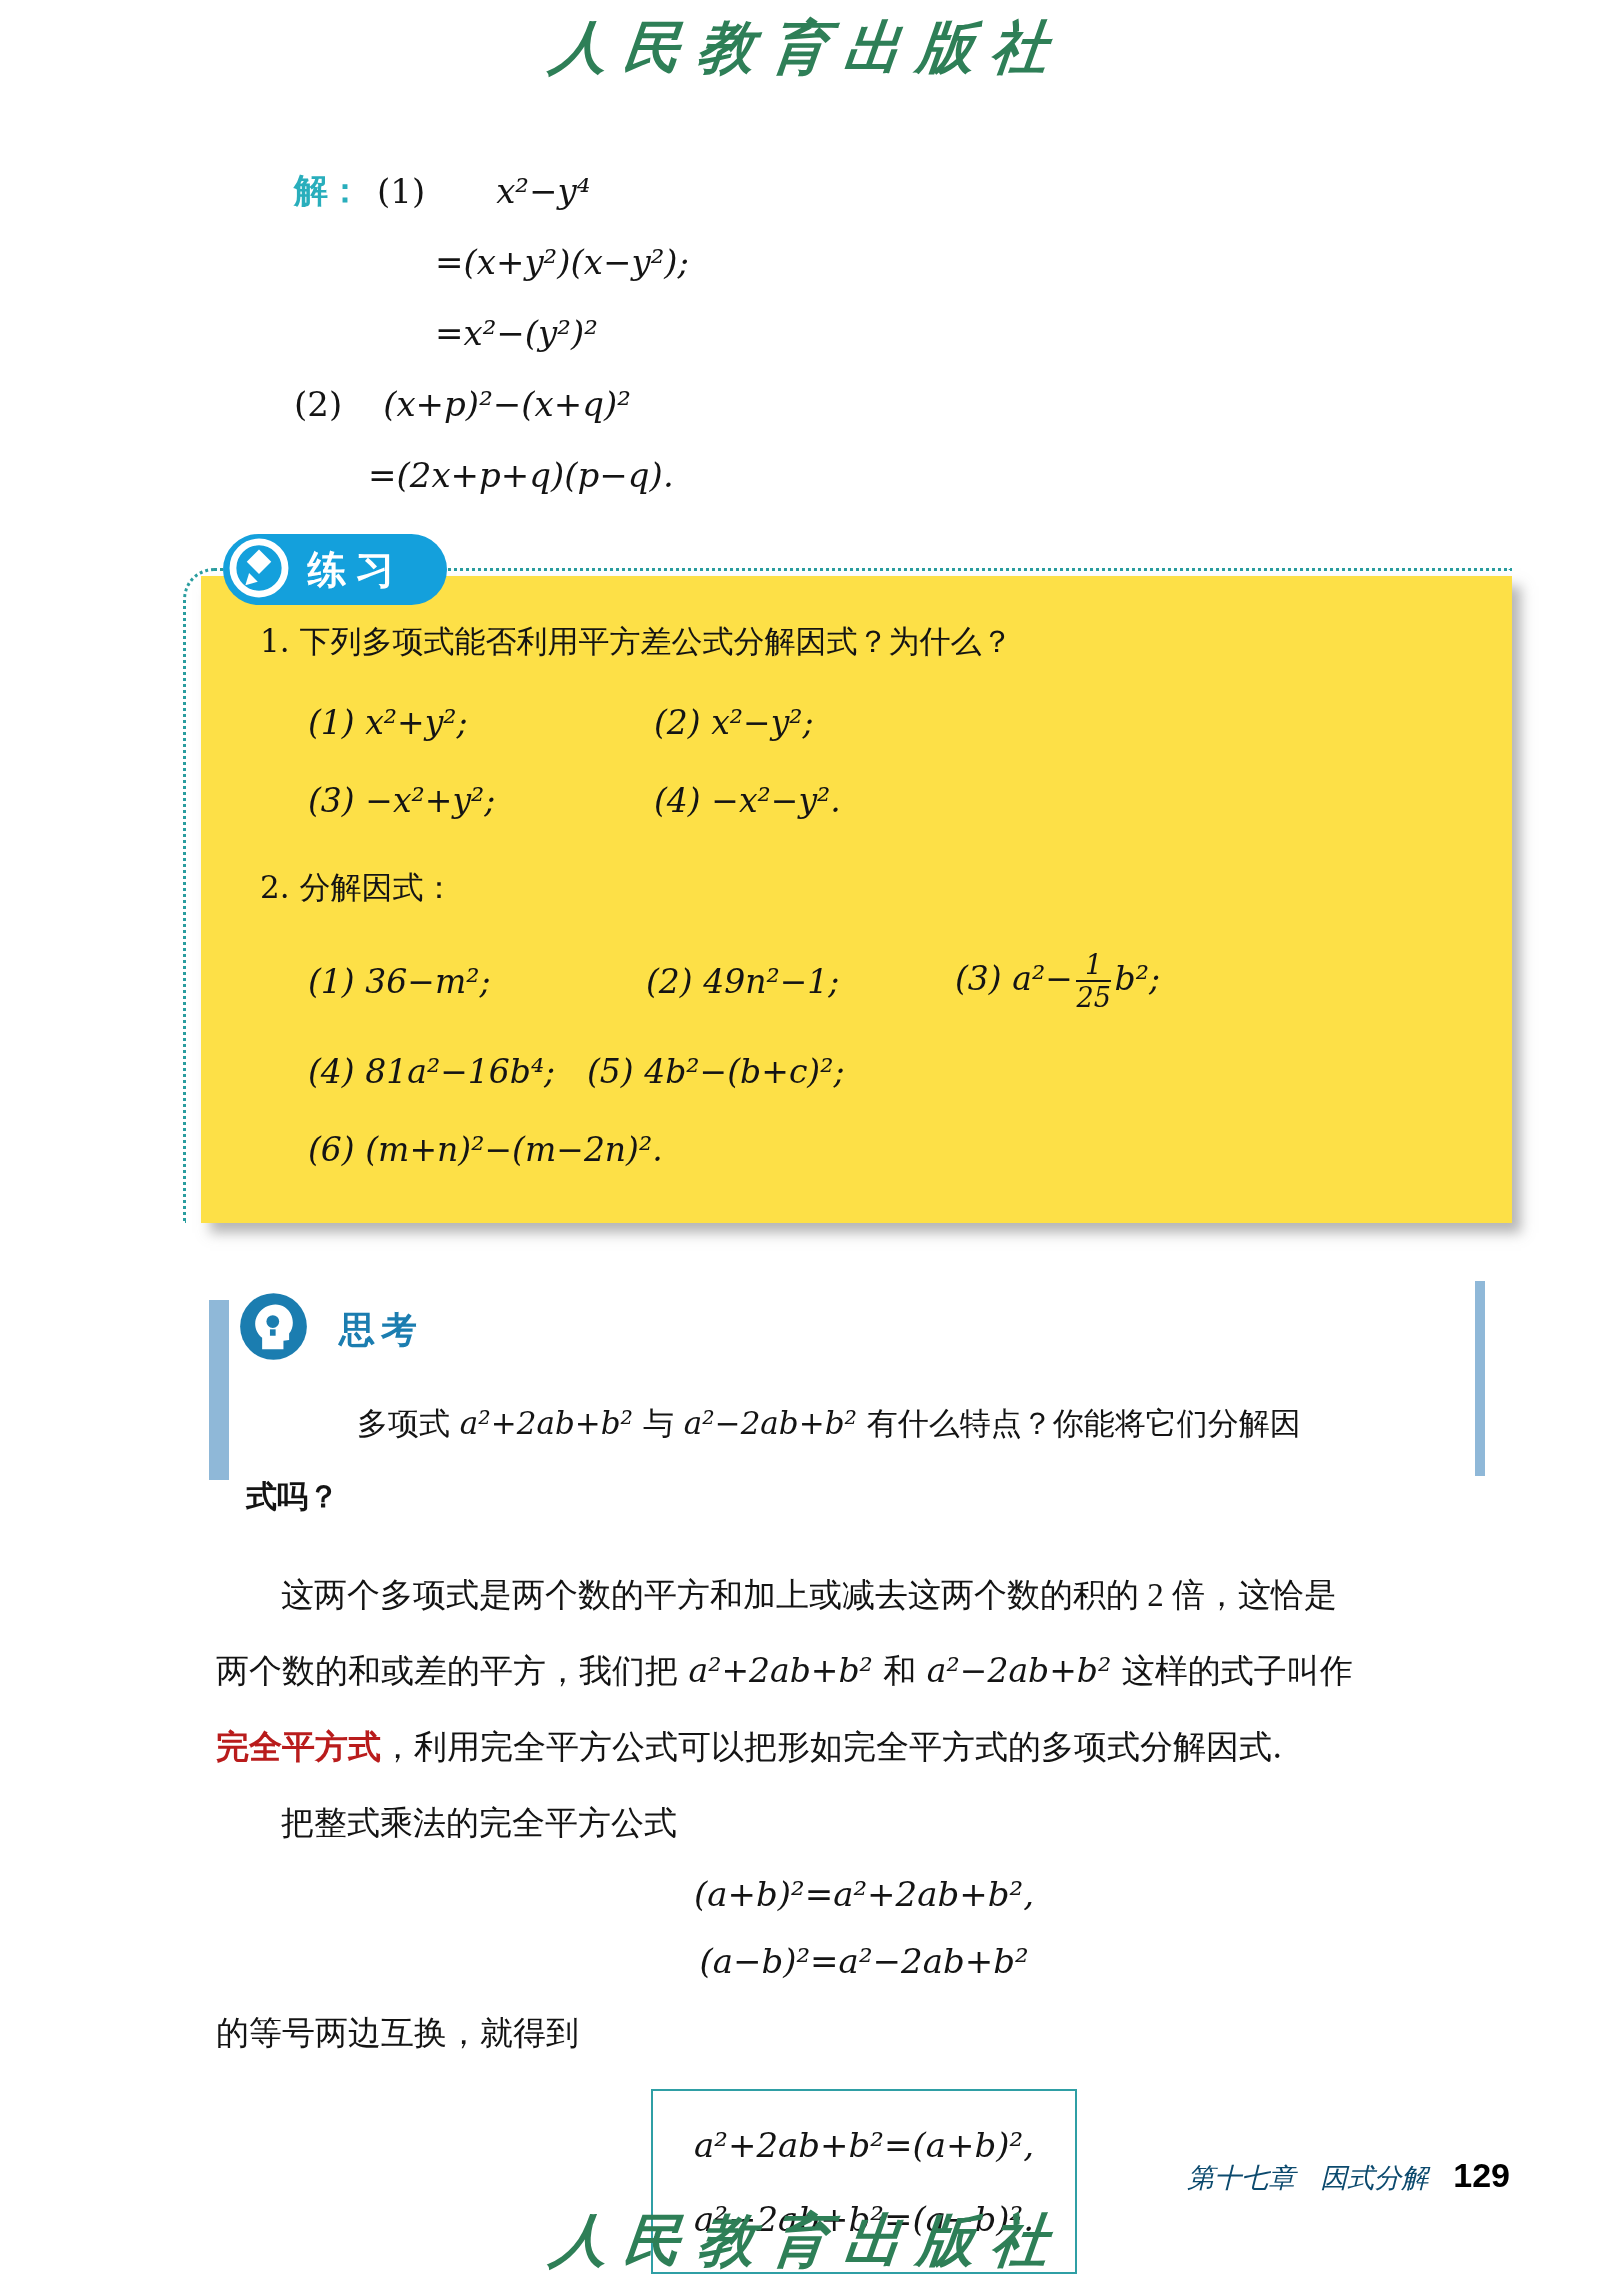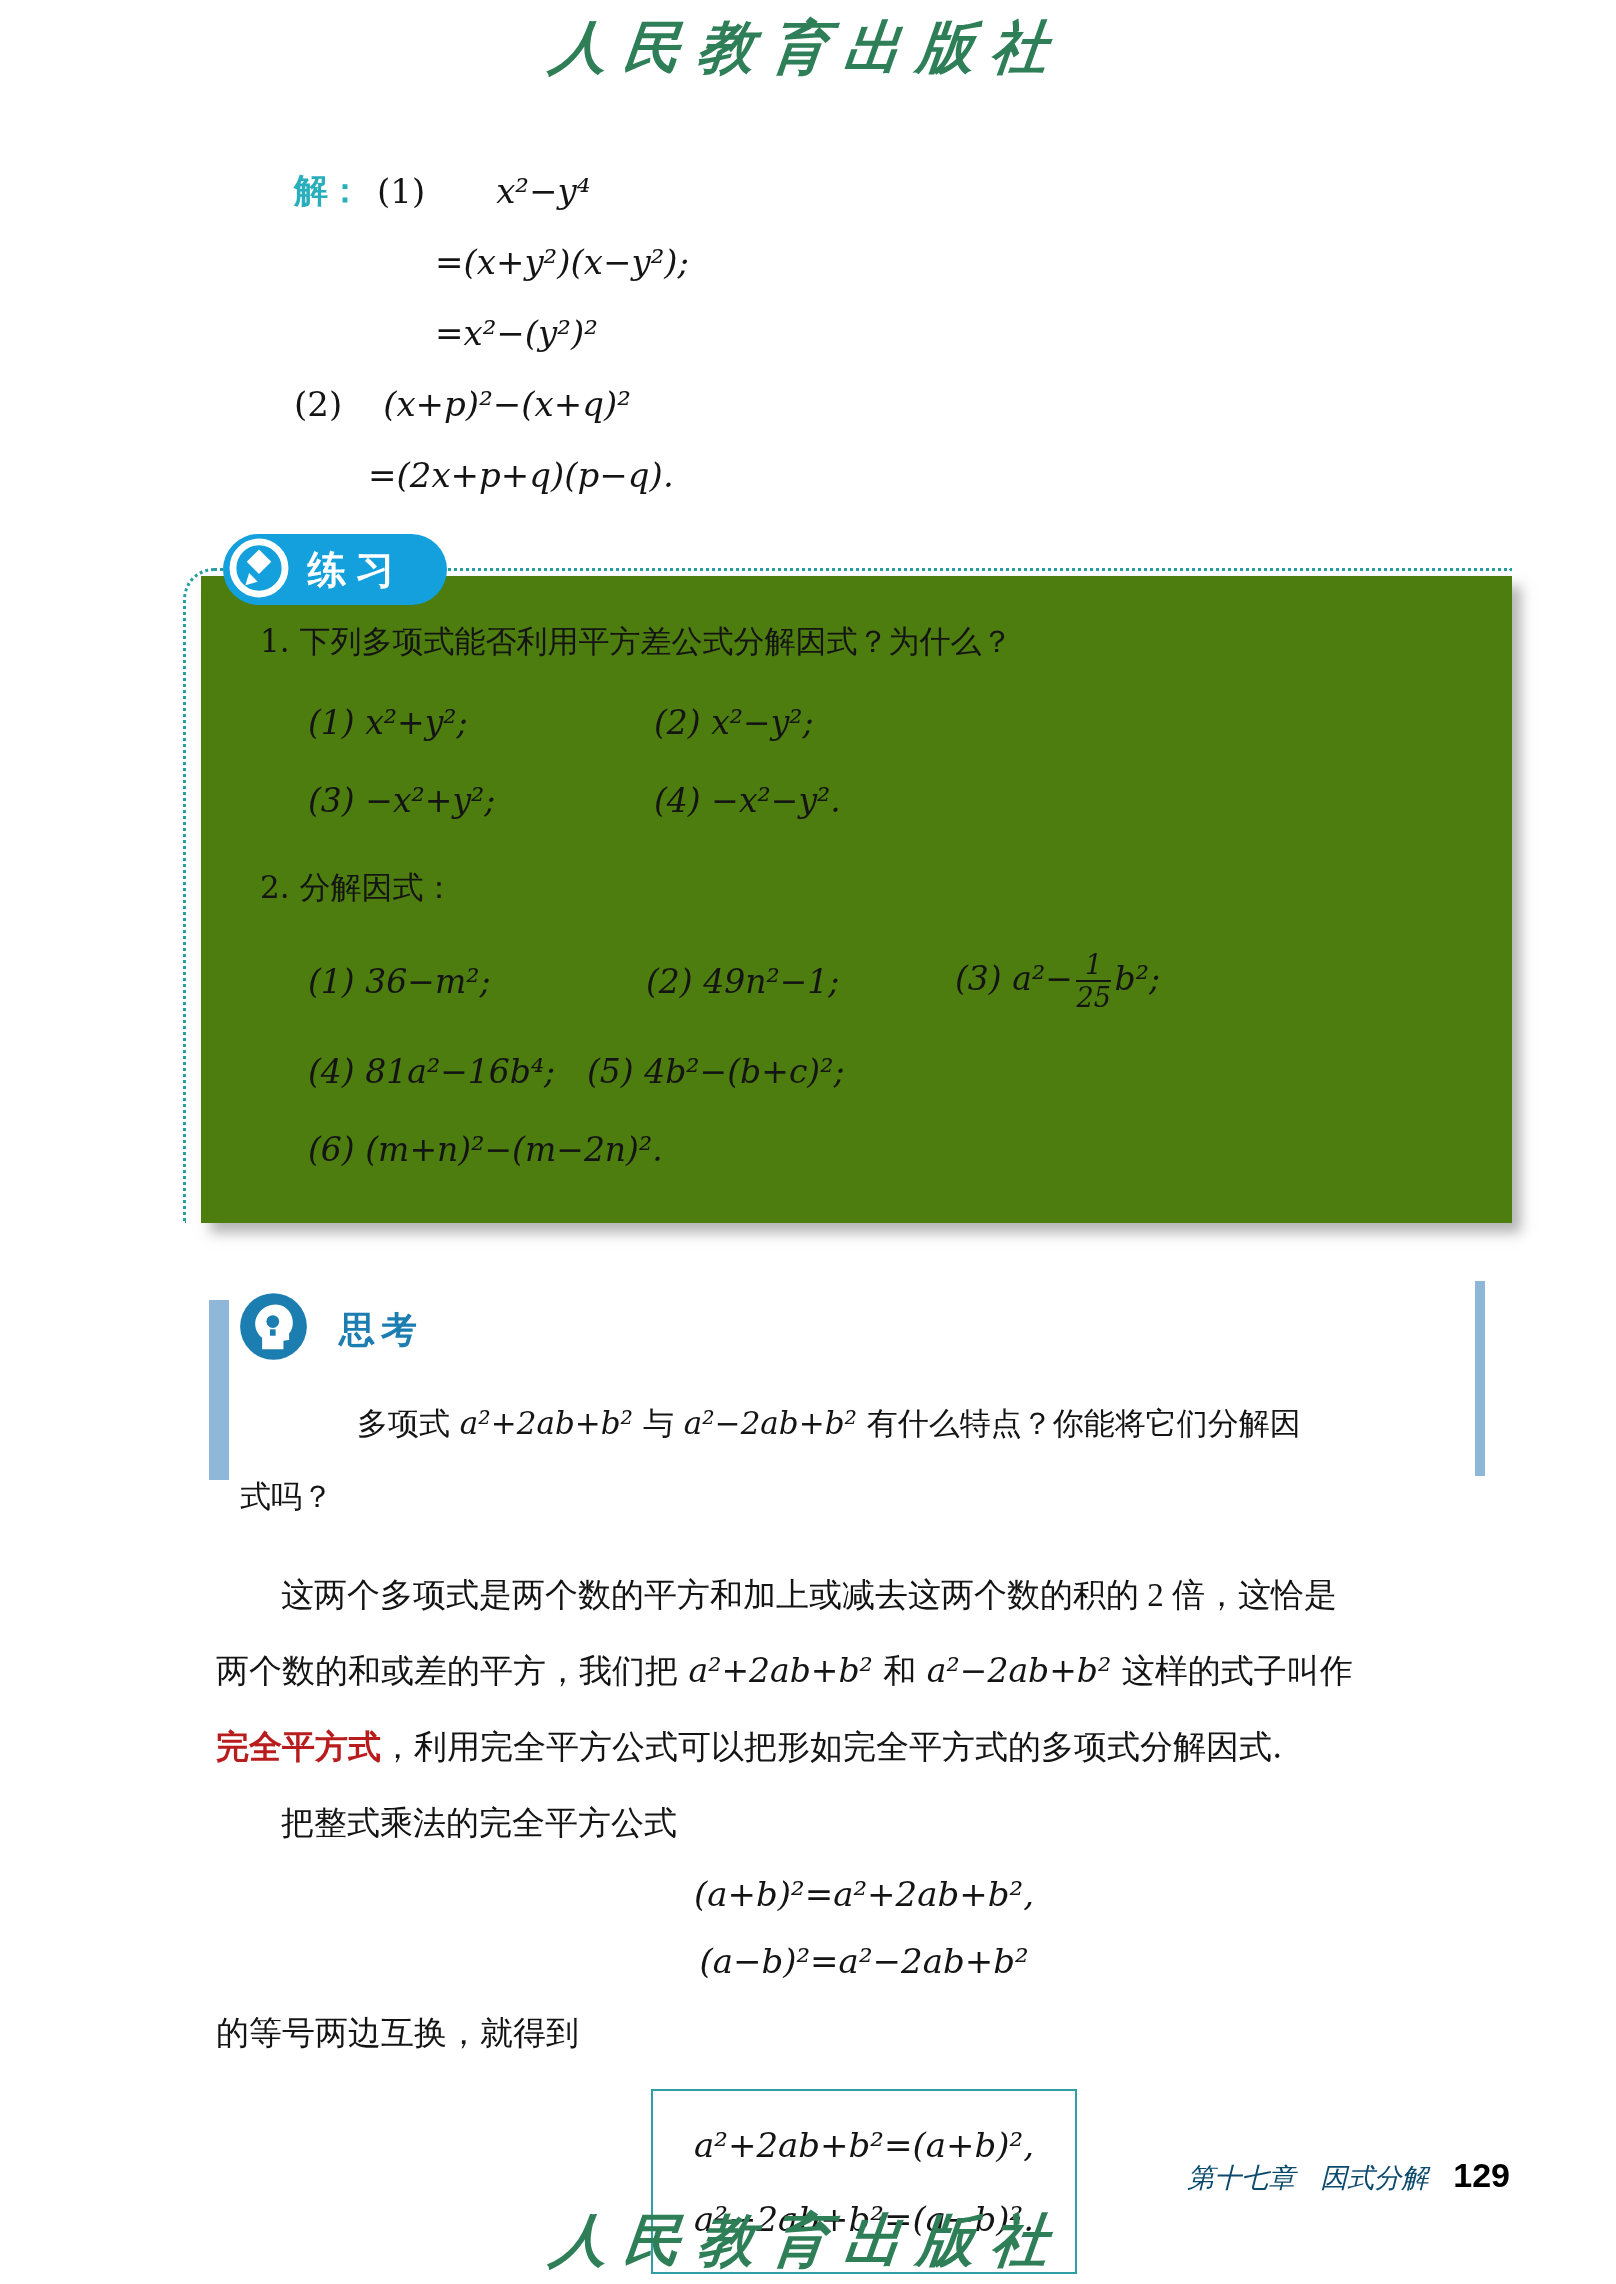--- a/index.html
+++ b/index.html
@@ -60,21 +60,21 @@
     padding: 0 43px 0 4.5px;
     gap: 18px;
     z-index: 2;
   }
   .badge-label {
     color: #ffffff; font-size: 39px; font-weight: bold;
     font-family: "Liberation Sans", sans-serif; letter-spacing: 9px;
   }
   .practice-card {
     margin: 4.5px 0 0 15px;
-    background: #4d7c0f;
+    background: #fde047;
     box-shadow: 9px 10.4px 12px rgba(110,110,110,0.5);
     padding: 43px 15px 54px 59px;
     font-size: 31px;
   }
   .p-q { line-height: 45px; }
   .p-row { display: flex; margin-left: 48px; margin-top: 39px; align-items: center; }
   .p-item { font-size: 33px; }
   .w465 { width: 346px; } .w455 { width: 338px; } .w415 { width: 309px; } .w375 { width: 279px; }
   .mt60 { margin-top: 45px; }
   .frac {
@@ -87,21 +87,21 @@
   
   .think { position: relative; margin-top: 68px; font-size: 31px; }
   .think-bar-left  { position: absolute; left: -7.4px; top: 9px;  width: 20px; height: 180px; background: #8fb8d8; }
   .think-bar-right { position: absolute; right: 27px; top: -10.4px; width: 10.4px; height: 195px; background: #8fb8d8; }
   .think-head { display: flex; align-items: center; gap: 30px; margin-left: 22px; }
   .think-title {
     color: #1b7db0; font-size: 36px; font-weight: bold;
     font-family: "Liberation Sans", sans-serif; letter-spacing: 6px;
   }
   .think-line1 { margin-top: 34px; margin-left: 141px; }
-  .think-line2 { margin-top: 31px; margin-left: 24px; }
+  .think-line2 { margin-top: 31px; margin-left: 30px; font-weight: bold; }
 
   
   .body-text { margin-top: 39px; font-size: 33px; }
   .b-line { line-height: 76px; }
   .indent { padding-left: 65px; font-family: Liberation Serif, serif; }
   .term { color: #b91c1c; font-weight: bold; }
   .formula-line { text-align: center; font-size: 34px; line-height: 67px; }
 
   .fbox-wrap { text-align: center; margin-top: 18px; }
   .fbox {

